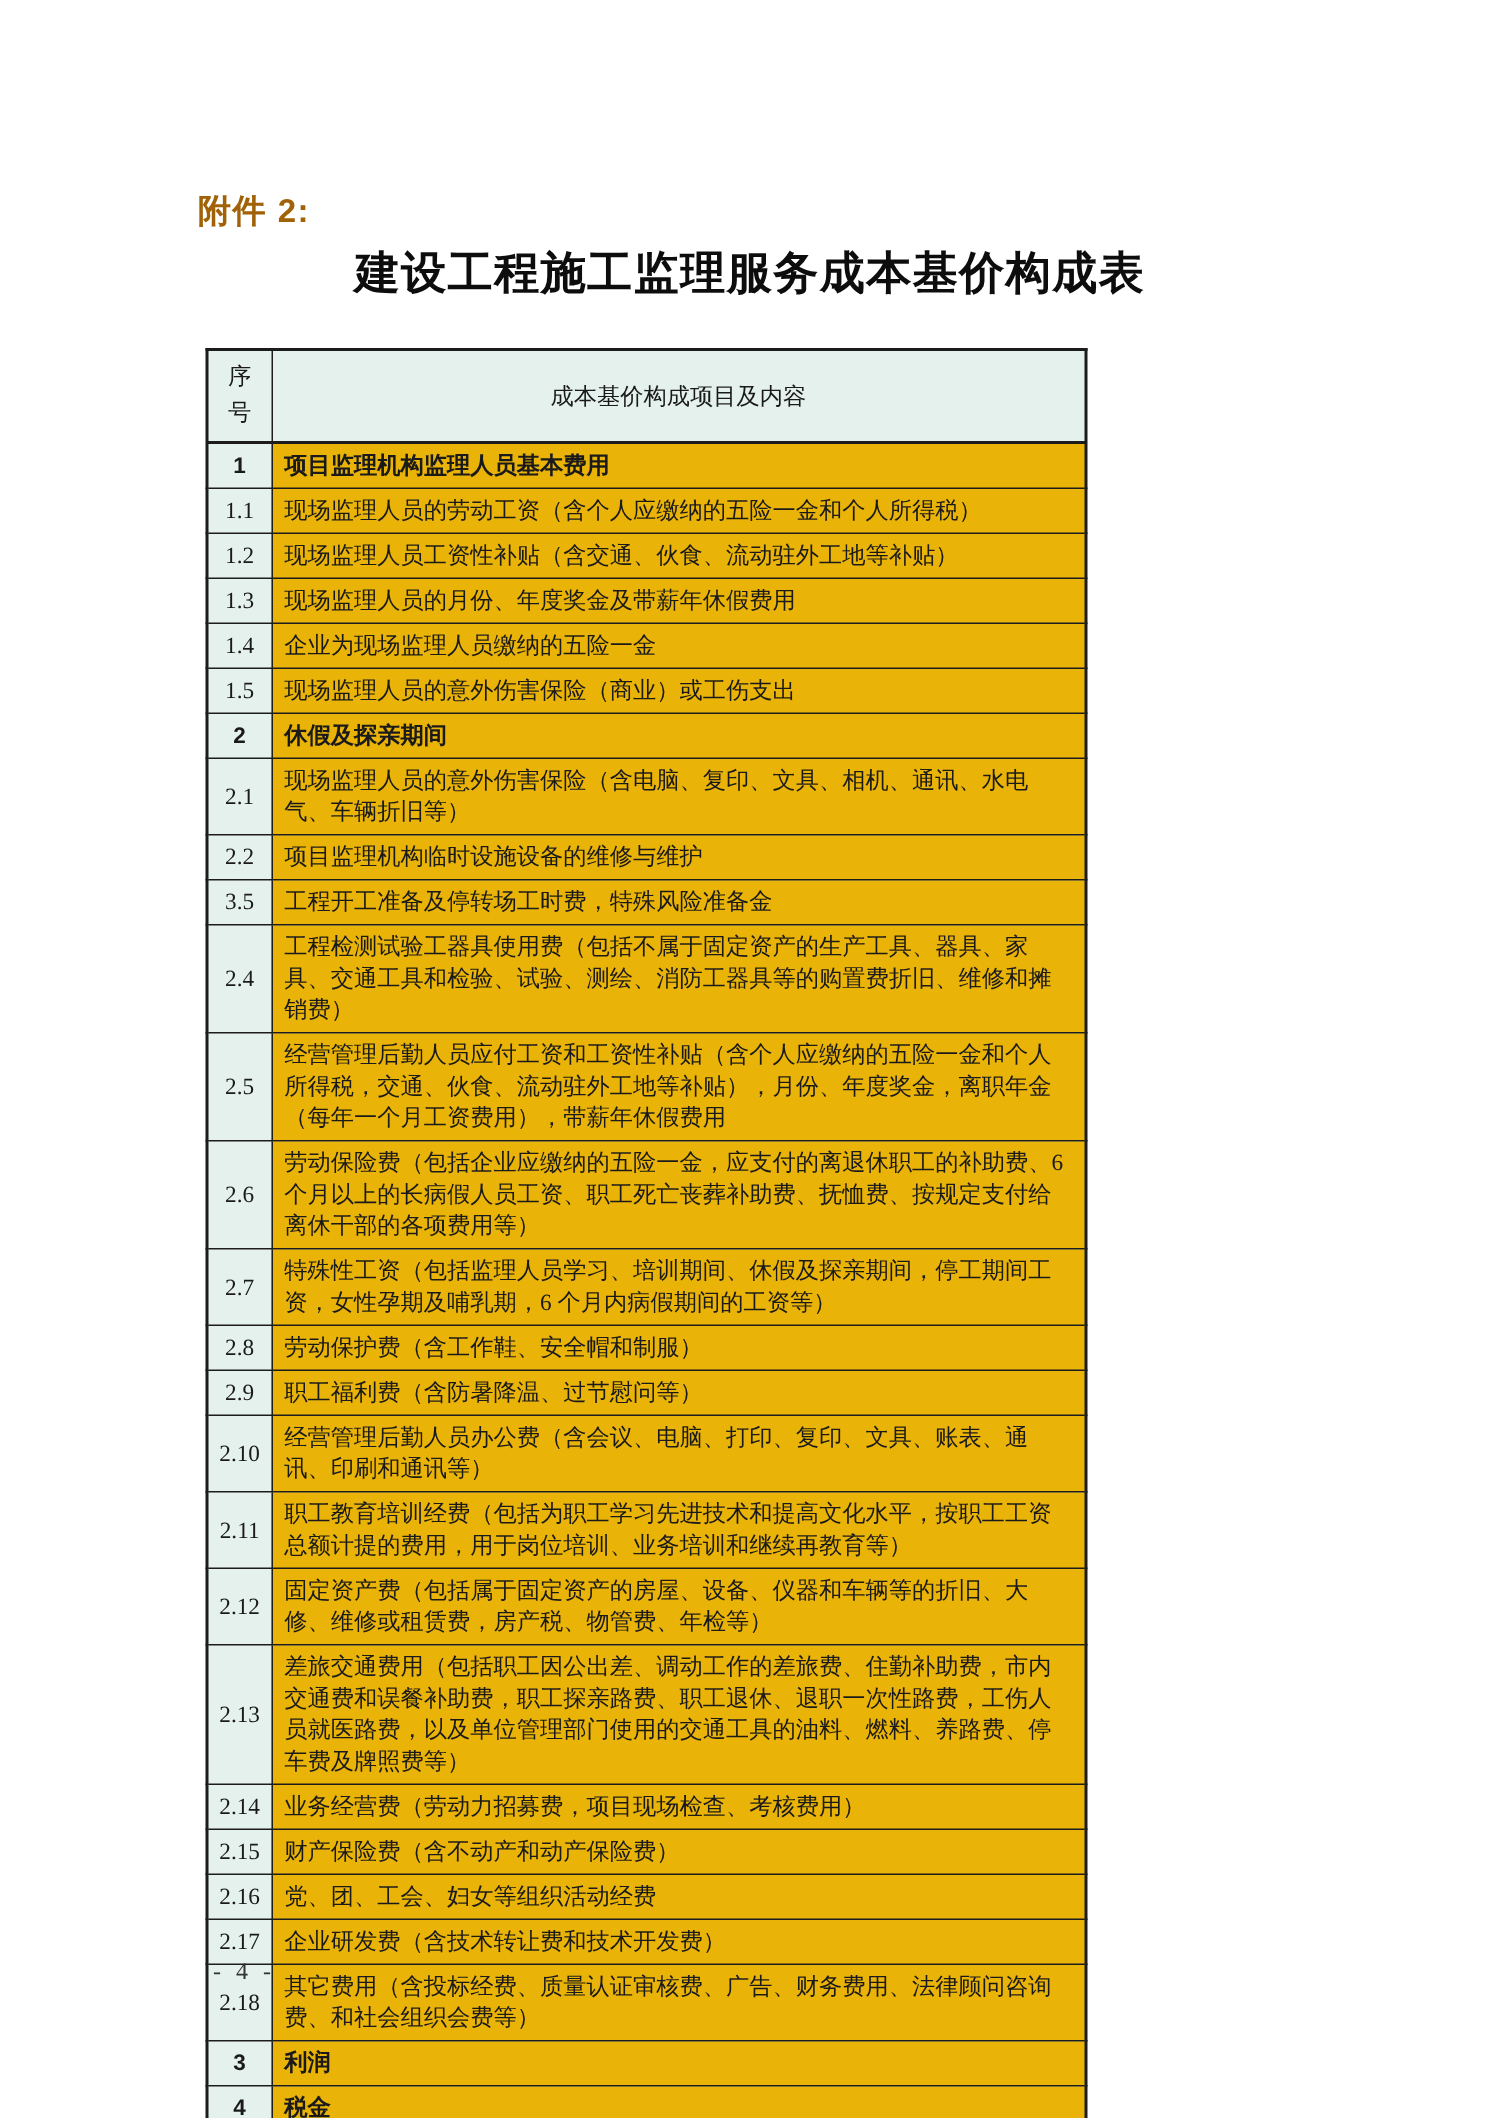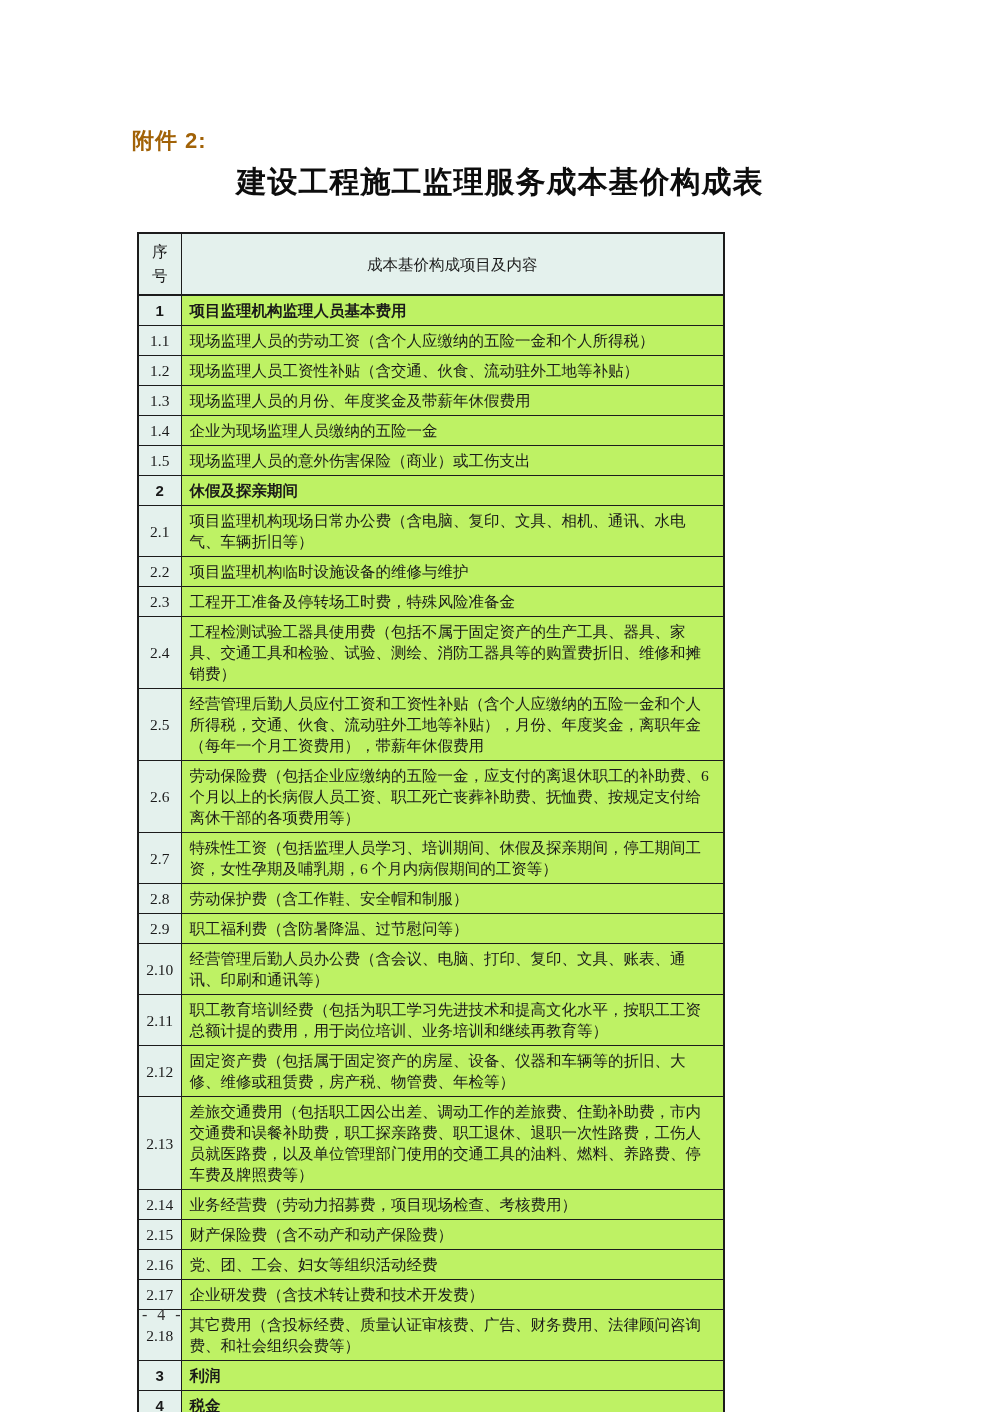--- a/index.html
+++ b/index.html
@@ -57,21 +57,21 @@
     line-height:24px;
     font-weight:400;
   }
   td.no-cell{
     background:var(--mint);
     text-align:center;
     white-space:nowrap;
     padding:4px 2px;
   }
   td.content-cell{
-    background:#bef264;
+    background:#eab308;
     text-align:left;
   }
   tr.bold td{
     font-weight:700;
     font-family:"Liberation Sans","DejaVu Sans",sans-serif;
   }
   tr.bold td.no-cell{font-size:15px;}
   .page-number{
     position:absolute;left:142px;top:1306px;
     font-size:16px;letter-spacing:3px;color:#333;
@@ -120,28 +120,28 @@
       <tr>
     <td class="no-cell">1.5</td>
     <td class="content-cell">现场监理人员的意外伤害保险（商业）或工伤支出</td>
   </tr>
       <tr class="bold">
     <td class="no-cell">2</td>
     <td class="content-cell">休假及探亲期间</td>
   </tr>
       <tr>
     <td class="no-cell">2.1</td>
-    <td class="content-cell">项目监理机构现场日常办公费（含电脑、复印、文具、相机、通讯、水电气、车辆折旧等）</td>
+    <td class="content-cell">现场监理人员的意外伤害保险（含电脑、复印、文具、相机、通讯、水电气、车辆折旧等）</td>
   </tr>
       <tr>
     <td class="no-cell">2.2</td>
     <td class="content-cell">项目监理机构临时设施设备的维修与维护</td>
   </tr>
       <tr>
-    <td class="no-cell">2.3</td>
+    <td class="no-cell">3.5</td>
     <td class="content-cell">工程开工准备及停转场工时费，特殊风险准备金</td>
   </tr>
       <tr>
     <td class="no-cell">2.4</td>
     <td class="content-cell">工程检测试验工器具使用费（包括不属于固定资产的生产工具、器具、家具、交通工具和检验、试验、测绘、消防工器具等的购置费折旧、维修和摊销费）</td>
   </tr>
       <tr>
     <td class="no-cell">2.5</td>
     <td class="content-cell">经营管理后勤人员应付工资和工资性补贴（含个人应缴纳的五险一金和个人所得税，交通、伙食、流动驻外工地等补贴），月份、年度奖金，离职年金（每年一个月工资费用），带薪年休假费用</td>
   </tr>

